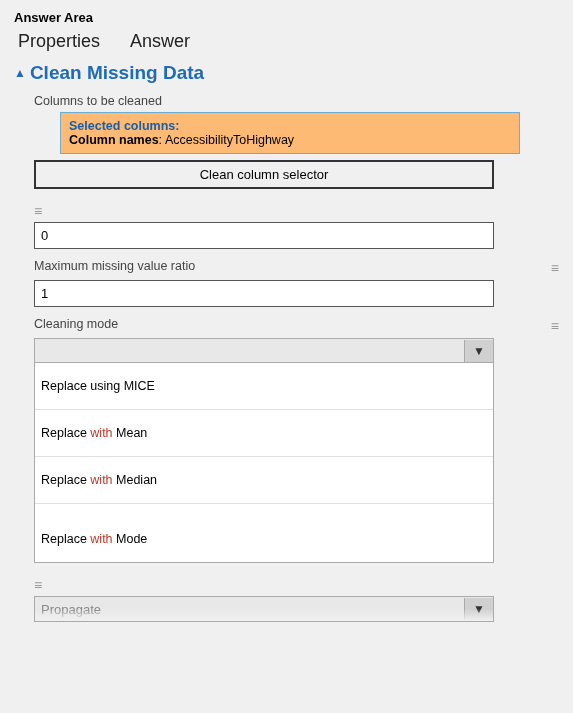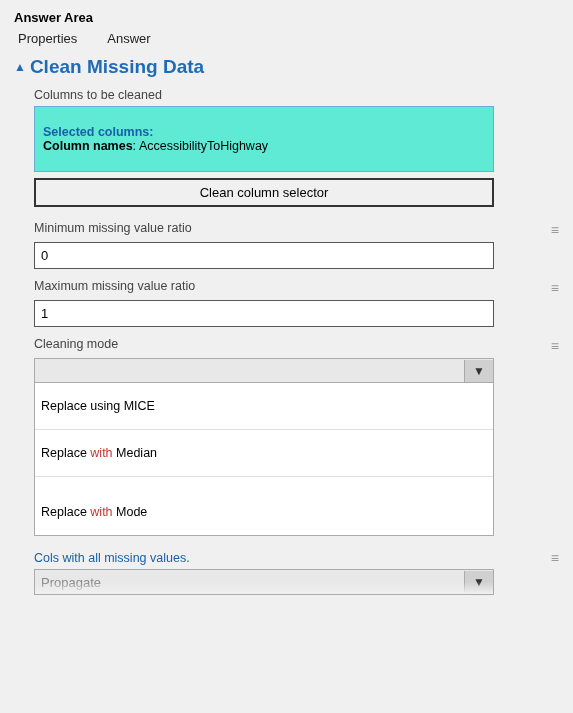--- a/index.html
+++ b/index.html
@@ -24,21 +24,21 @@
     }
 
     .tab-bar {
       display: flex;
       gap: 30px;
       margin-bottom: 8px;
       padding-left: 4px;
     }
 
     .tab-item {
-      font-size: 13px;
+      font-size: 18px;
       color: #222;
       cursor: pointer;
       padding-bottom: 2px;
     }
 
     .section-header {
       display: flex;
       align-items: center;
       gap: 4px;
       margin-bottom: 10px;
@@ -60,24 +60,25 @@
     }
 
     .field-label {
       color: #444;
       font-size: 12.5px;
       margin-bottom: 4px;
     }
 
     .selected-columns-box {
       border: 1.5px solid #6aaed6;
-      background: #5eead4;
-      padding: 18px 8px;
+      background: #fdba74;
+      padding: 6px 8px;
       margin-bottom: 6px;
       width: 460px;
+      margin-left: 26px;
     }
 
     .selected-columns-box .sc-label {
       font-weight: bold;
       color: #1a5fa8;
       font-size: 12.5px;
     }
 
     .selected-columns-box .sc-value {
       font-size: 12.5px;
@@ -260,21 +261,20 @@
         <div class="sc-label">Selected columns:</div>
         <div class="sc-value">
           <span class="key">Column names</span>: <span>AccessibilityToHighway</span>
         </div>
       </div>
       <button class="launch-btn">Clean column selector</button>
     </div>
 
     <div class="field-row">
       <div class="field-row-label-wrap">
-        <span class="field-label">Minimum missing value ratio</span>
         <span class="drag-icon">≡</span>
       </div>
       <input class="text-input" type="text" value="0" style="">
     </div>
 
     <div class="field-row">
       <div class="field-row-label-wrap">
         <span class="field-label">Maximum missing value ratio</span>
         <span class="drag-icon">≡</span>
       </div>
@@ -285,28 +285,28 @@
       <div class="field-row-label-wrap">
         <span class="field-label">Cleaning mode</span>
         <span class="drag-icon">≡</span>
       </div>
       <div class="dropdown-row">
         <input class="dropdown-input" type="text" value="" style="">
         <button class="dropdown-arrow-btn">▼</button>
       </div>
       <div class="dropdown-list">
         <div class="dl-item">Replace using MICE</div>
+        <div class="dl-item">Replace <span class="highlight">with</span> Mean</div>
         <div class="dl-item">Replace <span class="highlight">with</span> Median</div>
         <div class="dl-item">Replace <span class="highlight">with</span> Mode</div>
       </div>
     </div>
 
     <div class="field-row">
       <div class="cols-missing-label-wrap">
-        <span class="cols-missing-label">Cols with all missing values.</span>
         <span class="drag-icon">≡</span>
       </div>
       <div class="partial-visible">
         <input class="partial-visible-input" type="text" value="Propagate" style="">
         <button class="partial-arrow-btn">▼</button>
         <div class="partial-cut"></div>
       </div>
     </div>
 
   </div>

